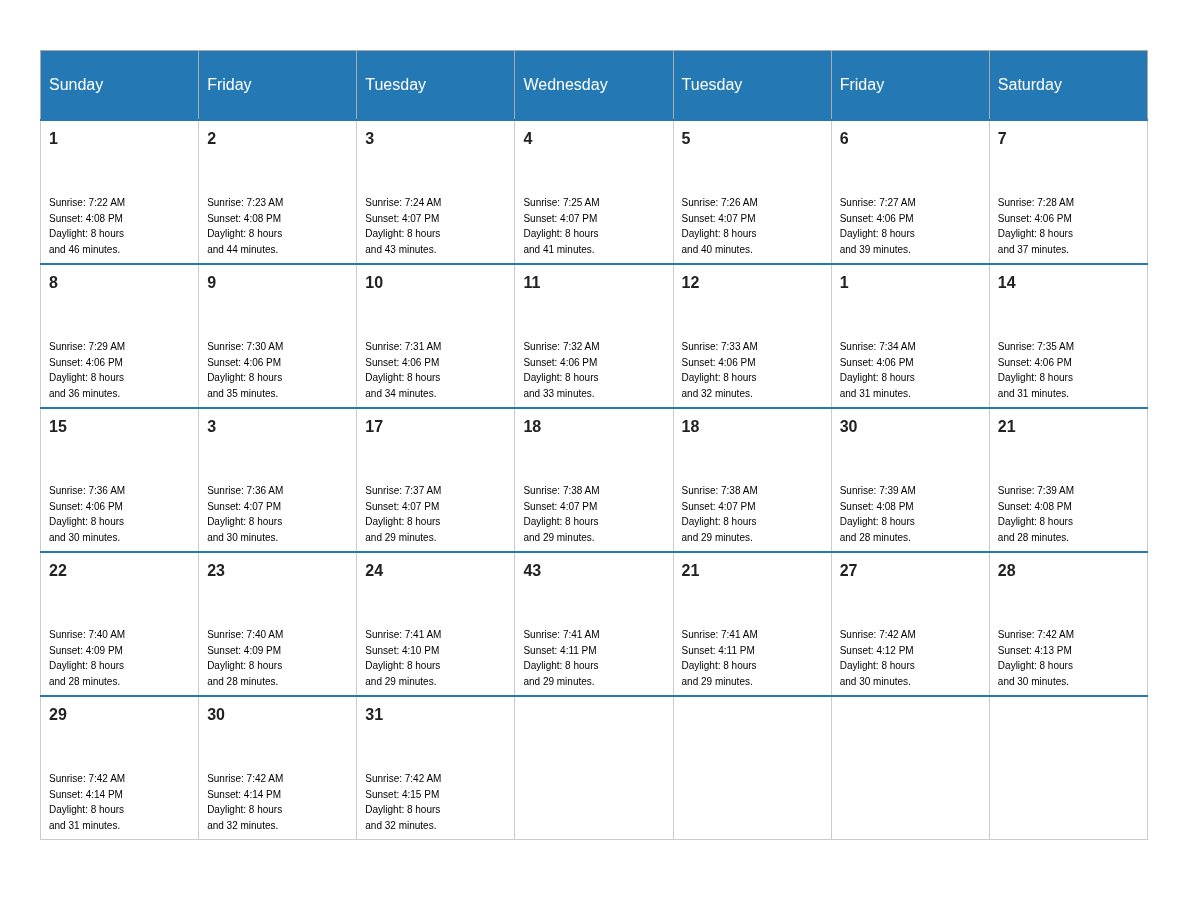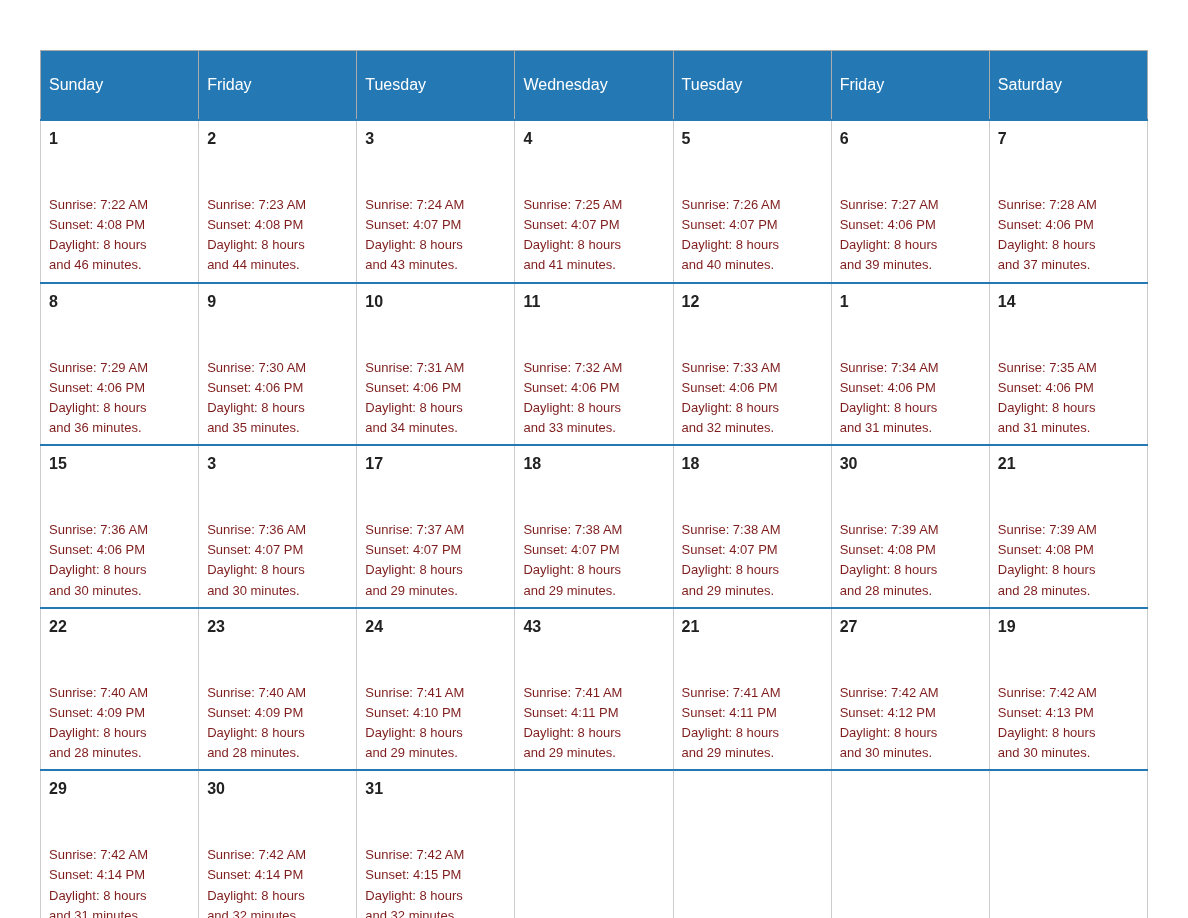--- a/index.html
+++ b/index.html
@@ -83,22 +83,22 @@
       color: #333;
       line-height: 1.5;
     }
     .day-number {
       font-size: 16px;
       font-weight: bold;
       color: #222;
       margin-bottom: 2px;
     }
     .day-info {
-      font-size: 13px;
-      color: #7f1d1d;
+      font-size: 10px;
+      color: #000000;
       line-height: 1.55;
       margin-top: 44px;
     }
     .empty-cell {
       background: #fff;
     }
     tr.week-row td {
       border-top: 2px solid #2479b5;
     }
   </style>
@@ -365,21 +365,21 @@
         <td>
         <div class="day-number">27</div>
         <div class="day-info">
           Sunrise: 7:42 AM<br>
           Sunset: 4:12 PM<br>
           Daylight: 8 hours<br>
           and 30 minutes.
         </div>
       </td>
         <td>
-        <div class="day-number">19</div>
+        <div class="day-number">28</div>
         <div class="day-info">
           Sunrise: 7:42 AM<br>
           Sunset: 4:13 PM<br>
           Daylight: 8 hours<br>
           and 30 minutes.
         </div>
       </td>
       </tr>
       <tr class="week-row">
         <td>

